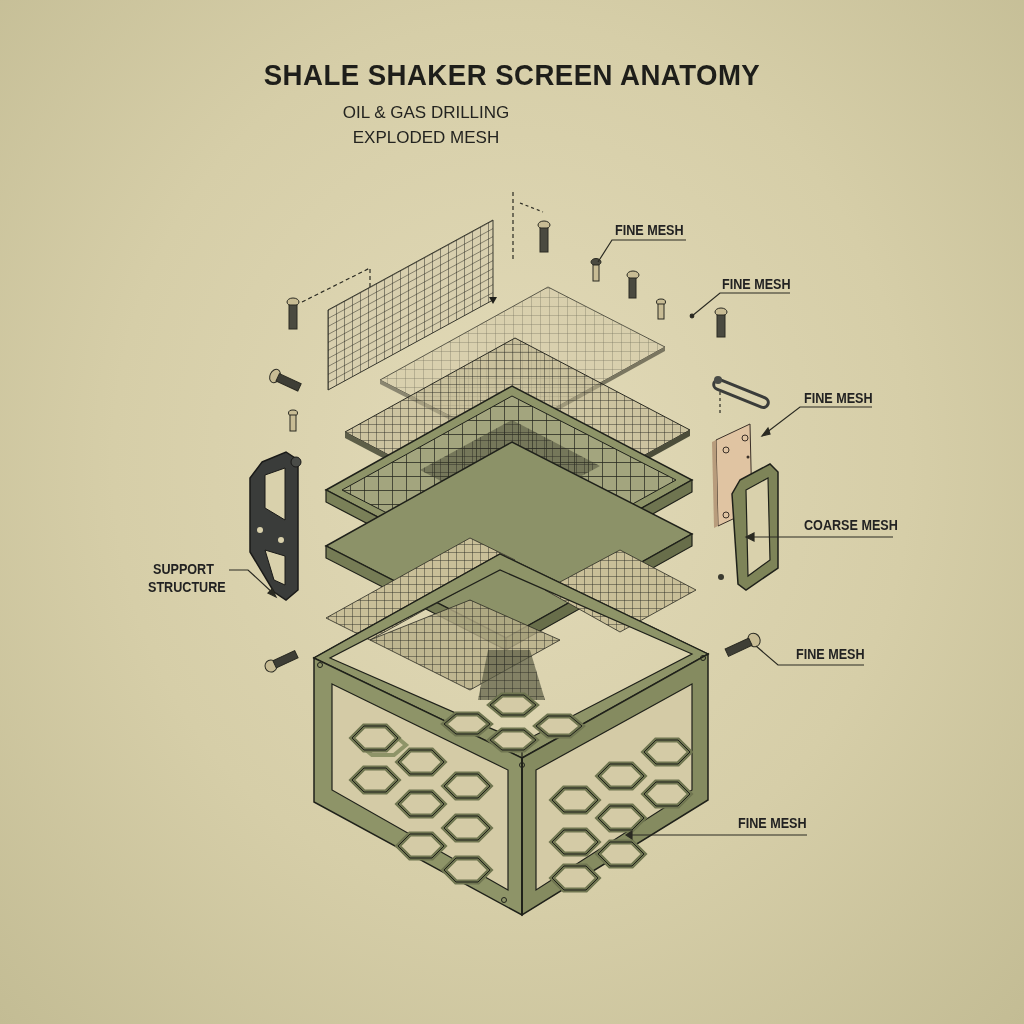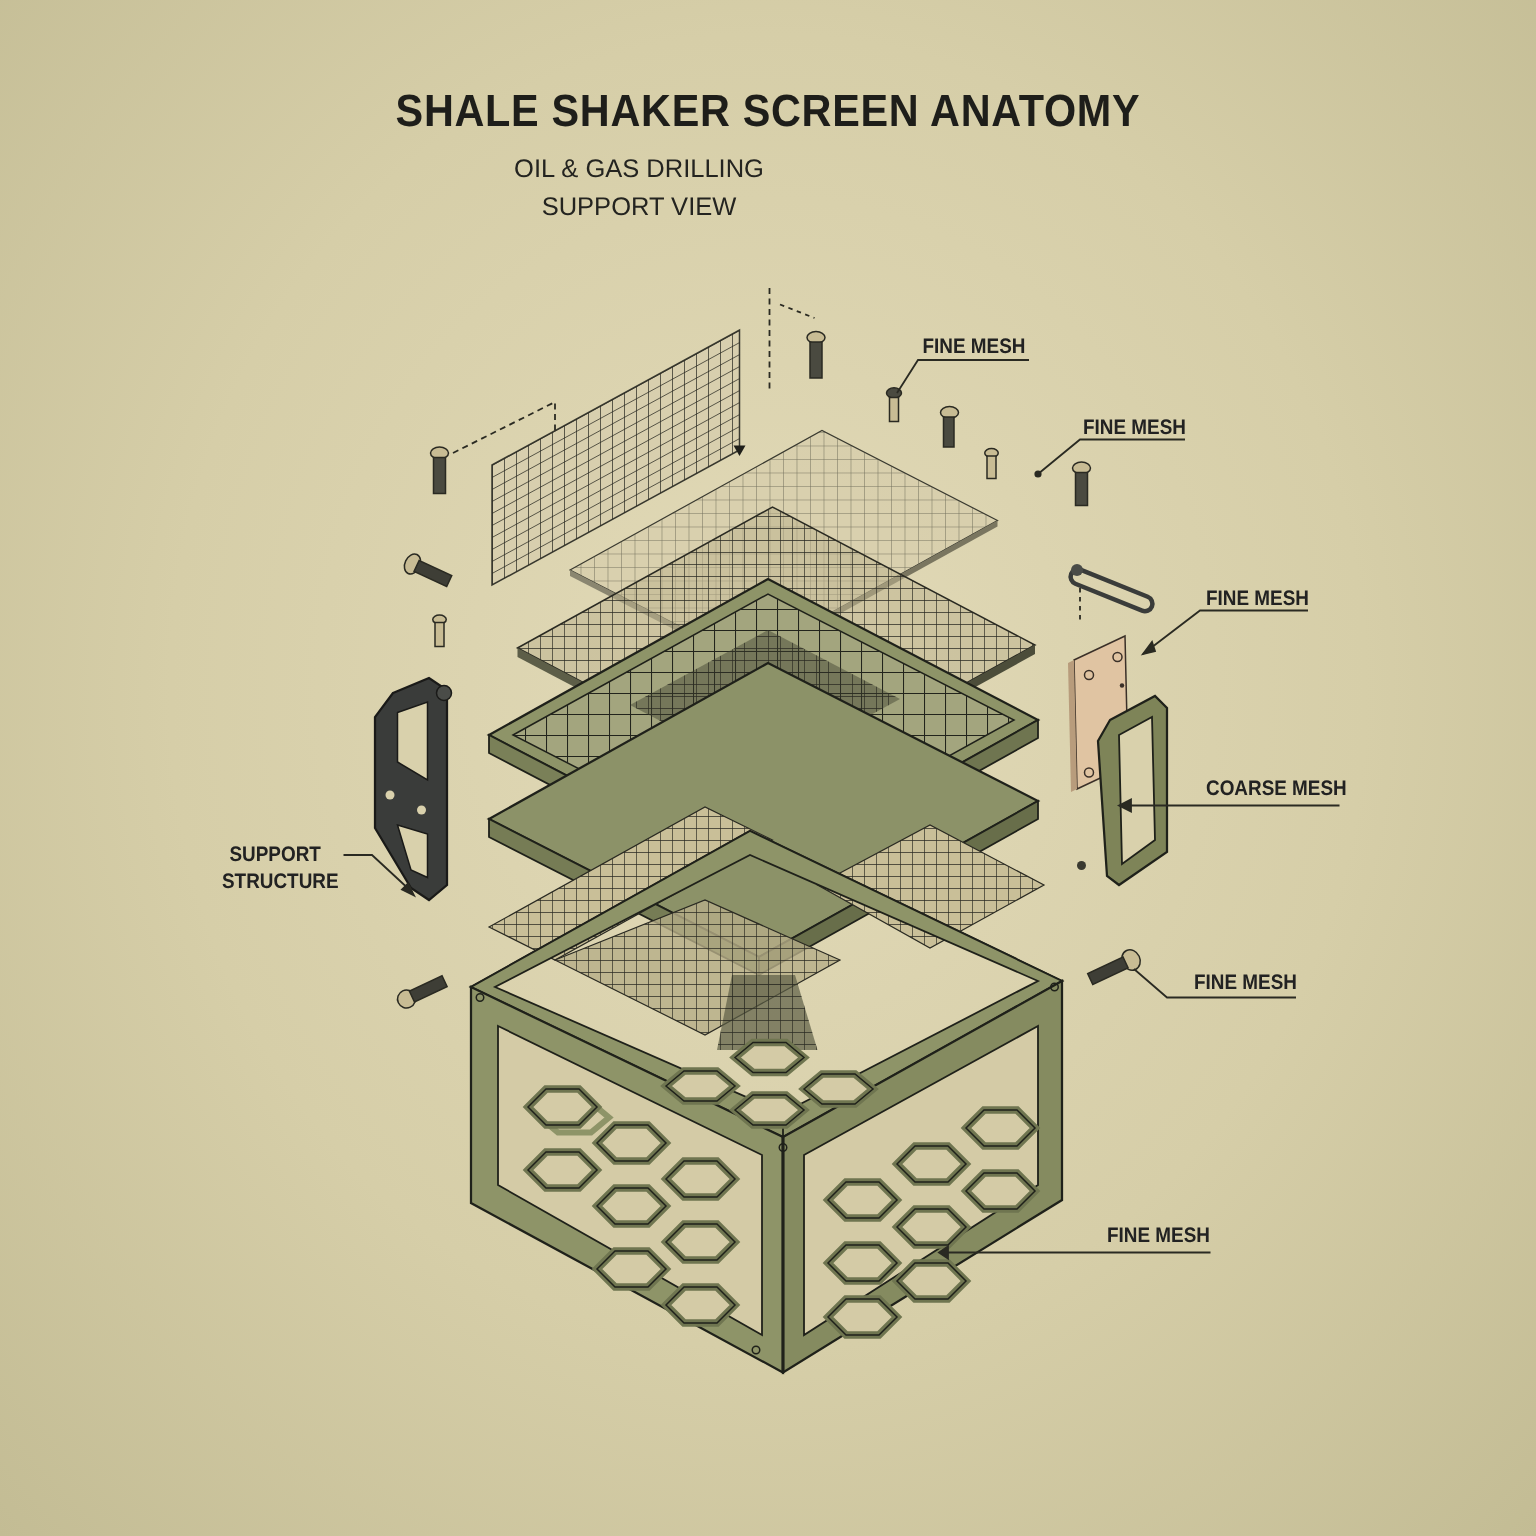--- a/index.html
+++ b/index.html
@@ -24,21 +24,21 @@
     position: absolute; font-size: 14px; font-weight: bold; color: #222;
     white-space: nowrap; transform: scaleX(0.9); transform-origin: left top;
   }
   svg.diagram { position: absolute; left: 0; top: 0; }
 </style>
 </head>
 <body>
 
 <div class="title">SHALE SHAKER SCREEN ANATOMY</div>
 <div class="subtitle sub1">OIL &amp; GAS DRILLING</div>
-<div class="subtitle sub2">SUPPORT VIEW</div>
+<div class="subtitle sub2">EXPLODED MESH</div>
 
 <svg class="diagram" width="1024" height="1024" viewBox="0 0 1024 1024">
   <defs>
     <pattern id="meshFine" width="8" height="8" patternUnits="userSpaceOnUse">
       <path d="M0 0 L8 0 M0 0 L0 8" stroke="#2a2a22" stroke-width="0.9" fill="none"></path>
     </pattern>
     <pattern id="meshLight" width="9" height="9" patternUnits="userSpaceOnUse">
       <path d="M0 0 L9 0 M0 0 L0 9" stroke="#4a4a3c" stroke-width="0.7" fill="none"></path>
     </pattern>
     <pattern id="meshCoarse" width="14" height="14" patternUnits="userSpaceOnUse">

